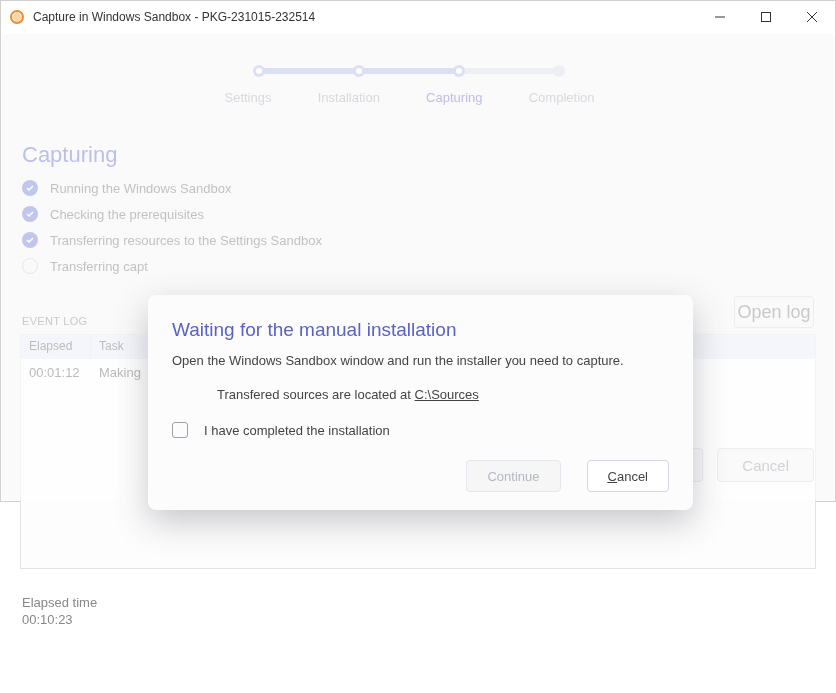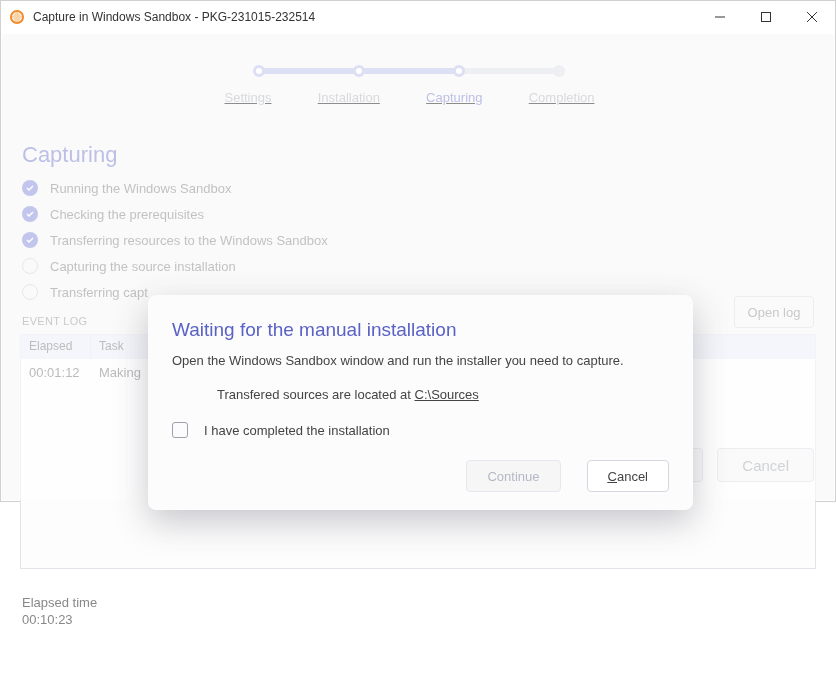--- a/index.html
+++ b/index.html
@@ -5,42 +5,42 @@
   * { box-sizing: border-box; margin: 0; padding: 0; }
   body { font-family: "Segoe UI", Arial, sans-serif; background: #fff; width: 836px; height: 693px; overflow: hidden; position: relative; }
   .window { width: 836px; height: 502px; border: 1px solid #d0d0d0; background: #fff; position: relative; }
   .titlebar { height: 32px; display: flex; align-items: center; padding: 0 0 0 8px; }
   .titlebar .app-icon { width: 16px; height: 16px; margin-right: 8px; }
   .titlebar .title { font-size: 12px; color: #333; flex: 1; }
   .win-controls { display: flex; }
   .win-btn { width: 46px; height: 32px; display: flex; align-items: center; justify-content: center; color: #333; }
   .content { position: absolute; top: 33px; left: 1px; right: 1px; bottom: 1px; background: #f3f3f3; }
   .backdrop-cover { position: absolute; inset: 0; background: rgba(255,255,255,0.55); z-index: 5; pointer-events: none; }
-  .stepper { position: absolute; top: 30px; left: 0; right: 17px; display: flex; flex-direction: column; align-items: center; text-decoration: underline; }
+  .stepper { position: absolute; top: 30px; left: 0; right: 17px; display: flex; flex-direction: column; align-items: center; }
   .stepper-track { position: relative; width: 310px; height: 14px; }
   .stepper-bar { position: absolute; left: 0; right: 0; top: 4px; height: 6px; background: #d8dbe3; border-radius: 3px; }
   .stepper-fill { position: absolute; left: 0; width: 66%; top: 4px; height: 6px; background: #b3b8e9; border-radius: 3px; }
   .dot { position: absolute; top: 1px; width: 12px; height: 12px; border-radius: 50%; background: #b3b8e9; }
   .dot.inner::after { content: ""; position: absolute; top: 3px; left: 3px; width: 6px; height: 6px; border-radius: 50%; background: #fff; }
   .dot1 { left: -2px; }
   .dot2 { left: 98px; }
   .dot3 { left: 198px; }
   .dot4 { left: 298px; background: #d8dbe3; }
   .stepper-labels { display: flex; width: 370px; justify-content: space-between; margin-top: 12px; }
   .step-label { font-size: 13px; color: #a9abb3; }
   .step-label.active { color: #6b72c7; }
   .section-title { position: absolute; top: 108px; left: 20px; font-size: 22px; color: #6b72c7; font-weight: 500; }
   .checklist { position: absolute; top: 143px; left: 20px; }
   .check-item { display: flex; align-items: center; font-size: 13px; color: #777; height: 22px; margin-bottom: 4px; }
   .check-circle { width: 16px; height: 16px; border-radius: 50%; margin-right: 12px; display: flex; align-items: center; justify-content: center; }
   .check-done { background: #7a82d6; }
   .check-done svg { width: 10px; height: 10px; }
   .check-pending { border: 1.5px solid #c9cbd2; }
   .eventlog-title { position: absolute; top: 281px; left: 20px; font-size: 11px; color: #888; letter-spacing: 0.3px; }
-  .open-log-btn { position: absolute; top: 262px; right: 20px; width: 80px; height: 32px; border: 1px solid #d5d8e0; background: #f3f3f3; border-radius: 4px; font-size: 13px; color: #888; display: flex; align-items: center; justify-content: center; }
+  .open-log-btn { position: absolute; top: 262px; right: 20px; width: 80px; height: 32px; border: 1px solid #d5d8e0; background: #f3f3f3; border-radius: 4px; font-size: 18px; color: #888; display: flex; align-items: center; justify-content: center; }
   .log-table { position: absolute; top: 300px; left: 18px; right: 18px; height: 235px; border: 1px solid #e2e4ea; background: #fdfdfd; }
   .log-header { display: flex; height: 24px; background: #e9ebf5; font-size: 12px; color: #6a6a6a; }
   .log-col { padding: 4px 8px; border-right: 1px solid #dde0eb; }
   .col-elapsed { width: 70px; }
   .col-task { width: 500px; }
   .col-status { flex: 1; border-right: none; }
   .log-row { display: flex; font-size: 13px; color: #666; height: 26px; align-items: center; }
   .log-row .log-col { border-right: none; }
   .footer-elapsed { position: absolute; top: 561px; left: 20px; font-size: 13px; color: #888; }
   .footer-elapsed .val { margin-top: 2px; }
@@ -132,25 +132,21 @@
             </svg>
           </span>
         <span>Checking the prerequisites</span>
       </div>
       <div class="check-item">
         <span class="check-circle check-done">
             <svg viewBox="0 0 10 10">
               <path d="M2 5 L4 7 L8 3" stroke="#fff" stroke-width="1.5" fill="none"></path>
             </svg>
           </span>
-        <span>Transferring resources to the Windows Sandbox</span>
-      </div>
-      <div class="check-item">
-        <span class="check-circle check-pending"></span>
-        <span>Capturing the source installation</span>
+        <span>Transferring resources to the Settings Sandbox</span>
       </div>
       <div class="check-item">
         <span class="check-circle check-pending"></span>
         <span>Transferring capt</span>
       </div>
     </div>
 
     <div class="eventlog-title">EVENT LOG</div>
     <div class="open-log-btn">
         <span>Open log</span>

